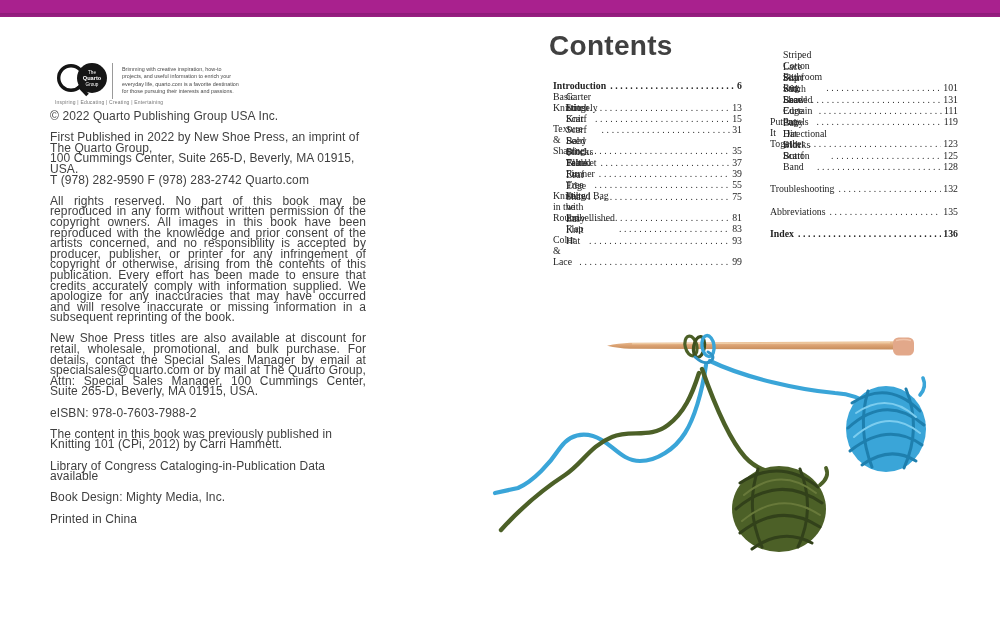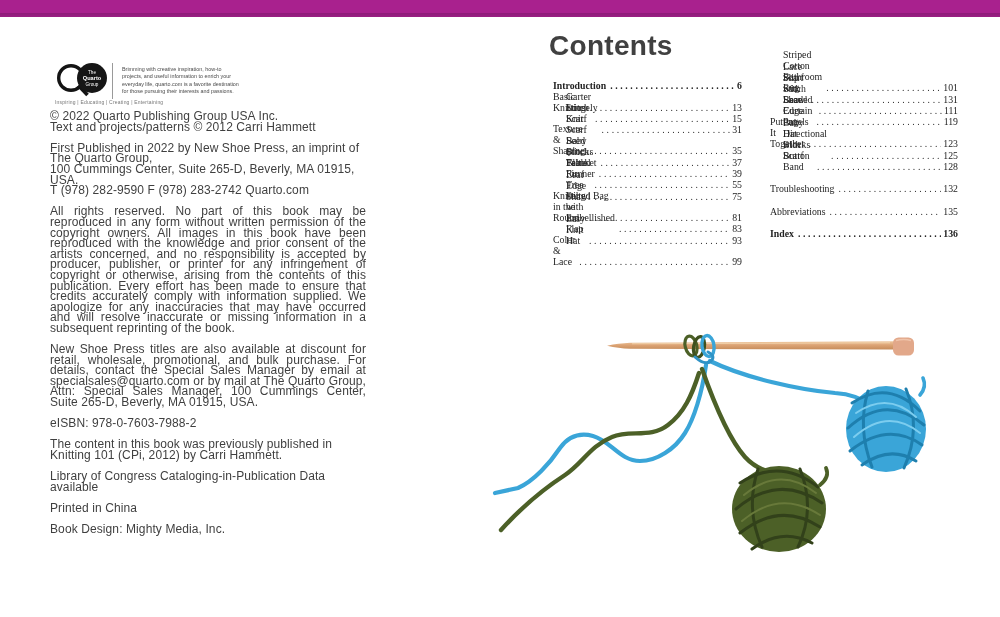--- a/index.html
+++ b/index.html
@@ -63,21 +63,20 @@
     <div class="logo-blurb">
       <div>Brimming with creative inspiration, how-to</div>
       <div>projects, and useful information to enrich your</div>
       <div>everyday life, quarto.com is a favorite destination</div>
       <div>for those pursuing their interests and passions.</div>
     </div>
 
     <div class="copyright">
         <div class="para">
           <div>© 2022 Quarto Publishing Group USA Inc.</div>
-          <div>Text and projects/patterns © 2012 Carri Hammett</div>
         </div>
         <div class="para">
           <div>First Published in 2022 by New Shoe Press, an imprint of The Quarto Group,</div>
           <div>100 Cummings Center, Suite 265-D, Beverly, MA 01915, USA.</div>
           <div>T (978) 282-9590 F (978) 283-2742 Quarto.com</div>
         </div>
         <div class="para justify">
           <div>All rights reserved. No part of this book may be reproduced in any form without written permission of the copyright owners. All images in this book have been reproduced with the knowledge and prior consent of the artists concerned, and no responsibility is accepted by producer, publisher, or printer for any infringement of copyright or otherwise, arising from the contents of this publication. Every effort has been made to ensure that credits accurately comply with information supplied. We apologize for any inaccuracies that may have occurred and will resolve inaccurate or missing information in a subsequent reprinting of the book.</div>
         </div>
         <div class="para justify">
@@ -86,24 +85,24 @@
         <div class="para">
           <div>eISBN: 978-0-7603-7988-2</div>
         </div>
         <div class="para">
           <div>The content in this book was previously published in Knitting 101 (CPi, 2012) by Carri Hammett.</div>
         </div>
         <div class="para">
           <div>Library of Congress Cataloging-in-Publication Data available</div>
         </div>
         <div class="para">
+          <div>Book Design: Mighty Media, Inc.</div>
+        </div>
+        <div class="para">
           <div>Printed in China</div>
-        </div>
-        <div class="para">
-          <div>Book Design: Mighty Media, Inc.</div>
         </div>
       </div>
   </div>
 
   <div>
     <div class="toc-title">Contents</div>
 
     <div class="toc-col toc-col-1">
         <div class="toc-group">
           <div class="toc-row bold">

